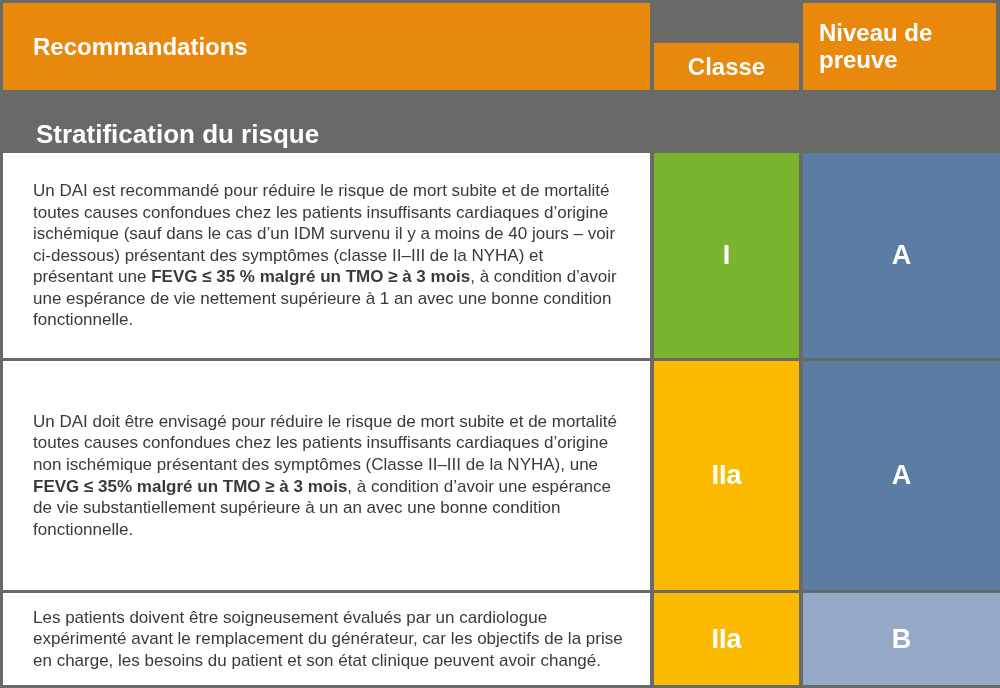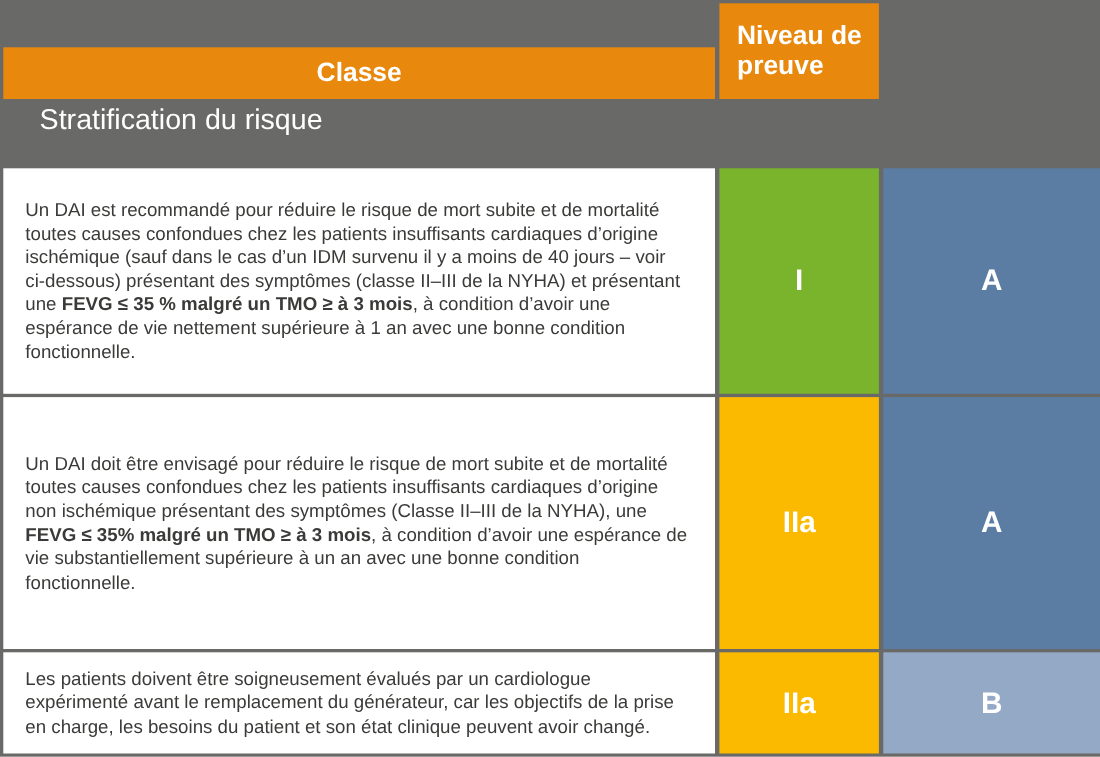--- a/index.html
+++ b/index.html
@@ -38,34 +38,34 @@
   .hcell.reco { padding-left: 30px; }
   .hcell.classe { justify-content: center; }
   .hcell.niveau {
     padding-left: 16px;
     line-height: 1.12;
   }
   .band {
     height: 57px;
     background: #696967;
     color: #ffffff;
-    font-weight: normal;
+    font-weight: bold;
     font-size: 26px;
     display: flex;
-    align-items: flex-start;
+    align-items: flex-end;
     padding-left: 33px;
   }
   .body-row .text-cell {
     background: #ffffff;
     color: #3a3a38;
     font-size: 17px;
     line-height: 1.27;
     display: flex;
     align-items: center;
-    padding: 10px 24px 10px 20px;
+    padding: 10px 24px 10px 30px;
     box-sizing: border-box;
   }
   .body-row .text-cell p { margin: 0; }
   .letter-cell {
     color: #ffffff;
     font-weight: bold;
     font-size: 27px;
     display: flex;
     align-items: center;
     justify-content: center;
@@ -74,20 +74,23 @@
   .r2 { height: 229px; }
   .r3 { flex: 1 1 auto; }
   b { font-weight: bold; }
 </style>
 </head>
 <body>
 
 <div class="table">
 
   <div class="grid-row header-row">
+    <div class="hcell reco" style="background-color: rgb(232, 137, 14);">
+      <span>Recommandations</span>
+    </div>
     <div class="hcell classe" style="background-color: rgb(232, 137, 14); margin-top: 40px;">
       <span>Classe</span>
     </div>
     <div class="hcell niveau" style="background-color: rgb(232, 137, 14);">
       <span>Niveau de preuve</span>
     </div>
   </div>
 
   <div class="band" style="background-color: rgb(105, 105, 103);">
     <span>Stratification du risque</span>

